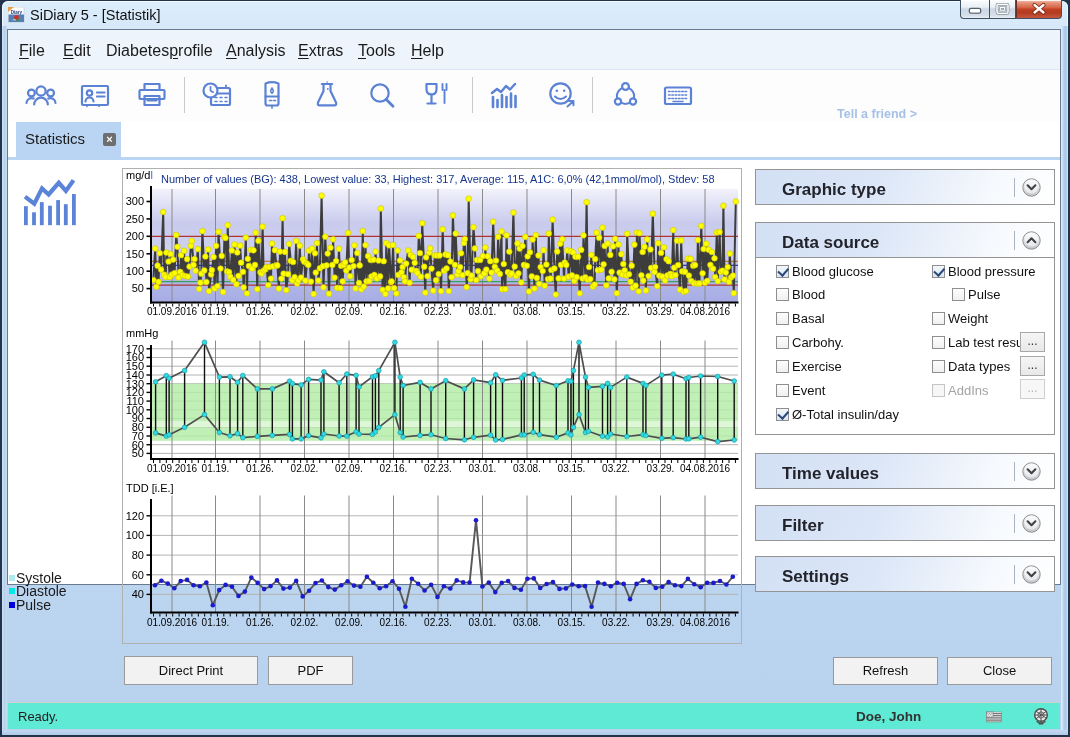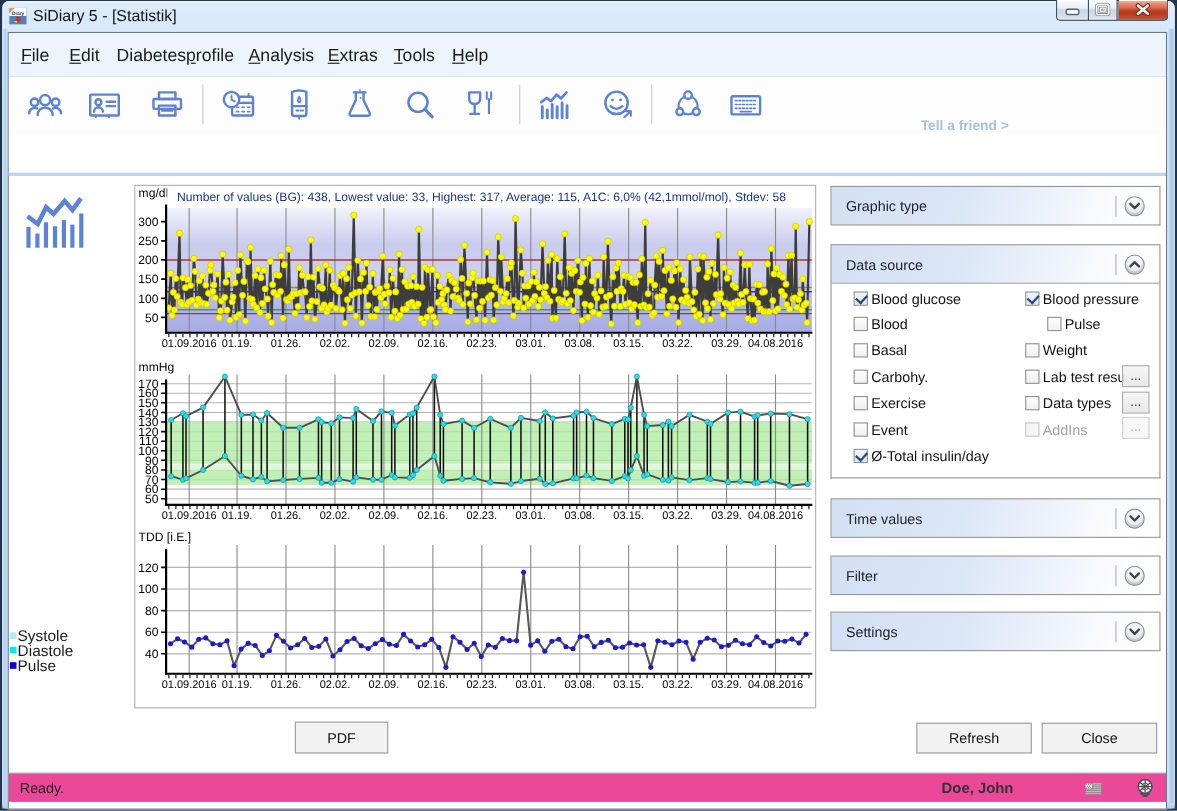--- a/index.html
+++ b/index.html
@@ -8,21 +8,21 @@
  background:linear-gradient(180deg,#dcedfb 0%,#cde2f6 10%,#c2daf2 40%,#b8d2ee 100%);
  box-shadow:inset 0 0 0 1px rgba(255,255,255,.65);}
 #title{position:absolute;left:30px;top:7px;font-size:14.5px;color:#111;}
 #appico{position:absolute;left:8px;top:7px;width:17px;height:16px;}
 #capbtns{position:absolute;left:960px;top:0;height:19px;display:flex;}
 .cap{height:19px;border:1px solid #3e5166;border-top:none;background:linear-gradient(180deg,#fbfdfe 0%,#e9eff6 40%,#ccd7e4 50%,#d6dfe9 85%,#e7edf4 100%);box-shadow:inset 0 1px 0 rgba(255,255,255,.85);position:relative;}
 #bmin{width:29px;border-radius:0 0 0 4px;border-right:none;}
 #bmax{width:27px;}
 #bclose{width:46px;border-left-color:#5a2217;border-radius:0 0 4px 0;border-left:1px solid #69302a;
  background:linear-gradient(180deg,#f6c0ac 0%,#e39077 18%,#d96a4b 40%,#c04124 52%,#b23b20 70%,#c4573d 100%);}
-#content{position:absolute;left:7px;top:29px;width:1054px;height:707px;background:#fff;border:1px solid #697a90;}
+#content{position:absolute;left:7px;top:29px;width:1054px;height:556px;background:#fff;border:1px solid #697a90;}
 #menubar{position:absolute;left:0;top:0;width:1052px;height:40px;background:#eef4fb;border-bottom:1px solid #d9e6f4;}
 .mi{position:absolute;top:12px;font-size:16px;color:#1a1a1a;}
 .mi u{text-decoration:underline;text-underline-offset:2px;}
 #toolbar{position:absolute;left:0;top:41px;width:1052px;height:51px;background:#fdfdfe;}
 .tico{position:absolute;top:9px;}
 .tsep{position:absolute;top:6px;width:1px;height:36px;background:#c9c9c9;}
 #tellaf{position:absolute;left:829px;top:77px;font-size:12.5px;font-weight:bold;color:#a6c1e6;}
 #tabbar{position:absolute;left:0;top:92px;width:1052px;height:38px;background:#fff;}
 #tab{position:absolute;left:8px;top:0;width:105px;height:35px;background:#b9d5f3;}
 #tab span{position:absolute;left:9px;top:8px;font-size:15px;color:#1a1a1a;}
@@ -33,35 +33,35 @@
 .lrow{height:13.6px;display:flex;align-items:center;}
 .lsq{width:6px;height:6px;margin-right:1px;display:inline-block;}
 #chartbox{position:absolute;left:114px;top:138px;width:620px;height:476px;border:1px solid #b0b0b0;}
 .yl{font-size:11px;fill:#000;}
 .xl{font-size:10px;fill:#000;}
 .ul{font-size:11px;fill:#000;}
 .ttl{font-size:11px;fill:#16368e;}
 #rightpanel{position:absolute;left:747px;top:139px;width:300px;}
 .hdr{position:absolute;left:0;width:300px;height:36px;border:1px solid #949494;
  background:linear-gradient(112deg,#d3e0f4 0%,#dbe6f7 40%,#f6f9fd 78%,#ffffff 100%);}
-.hdr .ht{position:absolute;left:13px;top:10px;font-size:13px;color:#23232b;}
+.hdr .ht{position:absolute;left:26px;top:10px;font-size:17px;color:#23232b;font-weight:bold;}
 .hdr .vsep{position:absolute;left:258px;top:8px;width:1px;height:19px;background:#aab4bf;}
 .hdr svg{position:absolute;left:266px;top:8px;}
 .bodybox{position:absolute;left:0;width:300px;border:1px solid #949494;border-top:none;background:#fff;}
 .cbrow{position:absolute;display:flex;align-items:center;}
 .cb{width:13px;height:13px;border:1px solid #8e8e8e;background:linear-gradient(180deg,#fdfdfd,#eef0f2);position:relative;margin-right:3px;flex:none;}
 .cb.ck{background:linear-gradient(180deg,#f2f6fa,#dde7f0);}.cb.ck::after{content:"";position:absolute;left:2px;top:2px;width:8px;height:5px;border-left:2.6px solid #29497c;border-bottom:2.6px solid #29497c;transform:rotate(-48deg) translateY(-1px);}
 .cb.dis{border-color:#c5c5c5;background:#f6f6f6;}
 .cblab{font-size:13px;color:#111;white-space:nowrap;text-align:right;}
 .cblab.gray{color:#a3a3a3;}
 .dots{position:absolute;width:25px;height:20px;border:1px solid #a8a8a8;background:linear-gradient(180deg,#f6f6f6,#e8e8e8);font-size:12px;color:#333;text-align:center;line-height:16px;}
 .dots.dis{color:#b5b5b5;border-color:#cfcfcf;background:#f7f7f7;}
 .pbtn{position:absolute;border:1px solid #9a9a9a;background:#f2f2f2;font-size:13px;color:#111;text-align:center;}
 #statusline{position:absolute;left:0;top:672px;width:1052px;height:1px;background:#d0d0d0;}
-#statusbar{position:absolute;left:0;top:673px;width:1052px;height:26px;background:#ec4899;}
+#statusbar{position:absolute;left:0;top:673px;width:1052px;height:26px;background:#5eead4;}
 #ready{position:absolute;left:10px;top:6px;font-size:13px;color:#222;}
 #user{position:absolute;left:848px;top:6px;font-size:13.5px;font-weight:bold;color:#333;}
 #flagico{position:absolute;left:978px;top:8px;}
 #globeico{position:absolute;left:1024px;top:4px;}
 </style></head>
 <body>
 <div id="frame"></div>
 <div style="position:absolute;left:1061px;top:26px;width:7px;height:705px;background:linear-gradient(90deg,#e4f0fa,#b4d1ee 40%,#a8c8e8 65%,#cfe2f4)"></div>
 <div style="position:absolute;left:2px;top:26px;width:5px;height:705px;background:linear-gradient(90deg,#cfe2f4,#b4d1ee 50%,#c8ddf2)"></div>
 <div style="position:absolute;left:2px;top:730px;width:1066px;height:5px;background:linear-gradient(180deg,#c4daf1,#aecbea)"></div>
@@ -181,20 +181,24 @@
             <path d="M6.5,11.5 h1.6 M9.8,11.5 h1.6 M13.1,11.5 h1.6 M16.4,11.5 h1.6 M19.7,11.5 h1.6 M23.0,11.5 h1.6 M6.5,15 h1.6 M9.8,15 h1.6 M13.1,15 h1.6 M16.4,15 h1.6 M19.7,15 h1.6 M23.0,15 h1.6 M6.5,18.5 h1.6 M9.8,18.5 h1.6 M13.1,18.5 h1.6 M16.4,18.5 h1.6 M19.7,18.5 h1.6 M23.0,18.5 h1.6"></path>
             <path d="M11,21.5 h10"></path>
           </g>
         </svg></div>
       <div class="tsep" style="left:176px"></div>
       <div class="tsep" style="left:464px"></div>
       <div class="tsep" style="left:584px"></div>
     </div>
  <div id="tellaf">Tell a friend &gt;</div>
  <div id="tabbar">
+  <div id="tab">
+        <span>Statistics</span>
+        <div id="tabx">×</div>
+      </div>
   <div id="tabline"></div>
  </div>
  <svg id="sideico" width="60" height="54" viewBox="0 0 60 54">
       <g fill="#5b84d8">
         <rect x="4" y="30.2" width="3.8" height="19"></rect>
         <rect x="12.1" y="36.3" width="3.8" height="12.9"></rect>
         <rect x="19.9" y="26.1" width="3.8" height="23.1"></rect>
         <rect x="28.1" y="29.7" width="3.8" height="19.5"></rect>
         <rect x="36.2" y="24.1" width="3.8" height="25.1"></rect>
         <rect x="43.9" y="28.2" width="3.8" height="21"></rect>
@@ -1452,20 +1456,21 @@
         </svg>
       </div><div class="hdr" style="top:387px">
         <span class="ht">Settings</span>
         <span class="vsep"></span>
         <svg width="19" height="19" viewBox="0 0 19 19">
           <circle cx="9.5" cy="9.5" r="8.7" fill="url(#cgrad)" stroke="#8f8f8f" stroke-width="1"></circle>
           <circle cx="9.5" cy="8.6" r="7" fill="rgba(255,255,255,0.55)" stroke="none"></circle>
           <path d="M5.6,7.3 L9.5,11.2 L13.4,7.3" fill="none" stroke="#424242" stroke-width="2.1" stroke-linecap="round" stroke-linejoin="round"></path>
         </svg>
       </div></div>
+ <div class="pbtn" style="left:116px;top:626px;width:134px;height:29px;line-height:27px">Direct Print</div>
     <div class="pbtn" style="left:260px;top:626px;width:85px;height:29px;line-height:27px">PDF</div>
     <div class="pbtn" style="left:825px;top:627px;width:105px;height:28px;line-height:26px">Refresh</div>
     <div class="pbtn" style="left:939px;top:627px;width:105px;height:28px;line-height:26px">Close</div>
  <div id="statusline"></div>
  <div id="statusbar">
   <div id="ready">Ready.</div>
   <div id="user">Doe, John</div>
   <svg id="flagico" width="17" height="12" viewBox="0 0 17 12">
         <rect x="0.5" y="1" width="15" height="10" fill="#f4f4f4" stroke="#888" stroke-width="0.6"></rect>
         <g stroke="#5a5a5a" stroke-width="0.9">

